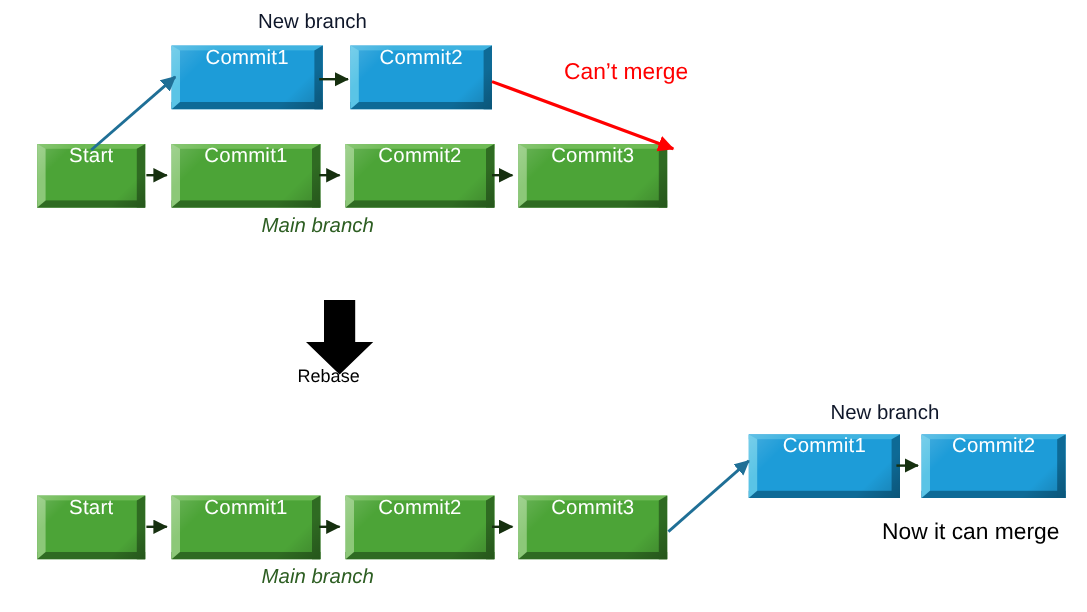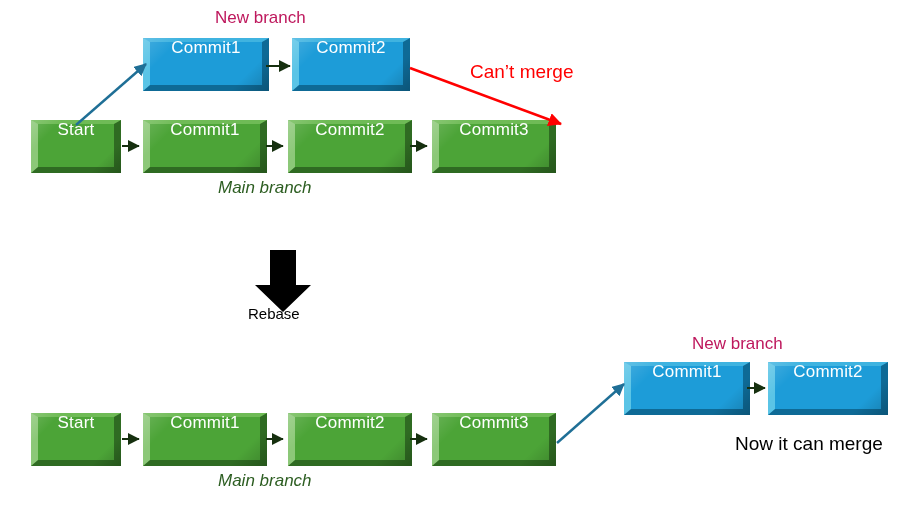--- a/index.html
+++ b/index.html
@@ -80,21 +80,21 @@
     pointer-events: none;
   }
 
   
   .caption {
     position: absolute;
     white-space: nowrap;
     user-select: none;
     font-size: 17px;
   }
-  .caption.new-branch { color: #be185d; }
+  .caption.new-branch { color: #0f172a; }
   .caption.main-branch { color: #2D5E22; font-style: italic; }
   .caption.cant-merge { color: #FF0000; font-size: 19px; }
   .caption.rebase { color: #000000; font-size: 15px; }
   .caption.now-merge { color: #000000; font-size: 19px; }
 
   
   #links {
     position: absolute;
     left: 0; top: 0;
     width: 906px;
@@ -163,21 +163,21 @@
   <div class="node blue" style="left:143px; top:38px; width:126px; height:53px;">
     <span class="face"></span>
     <span class="label">Commit1</span>
   </div>
 
   <div class="node blue" style="left:292px; top:38px; width:118px; height:53px;">
     <span class="face"></span>
     <span class="label">Commit2</span>
   </div>
 
-  <div class="caption cant-merge" style="left:470px; top:61px;">Can’t merge</div>
+  <div class="caption cant-merge" style="left:470px; top:50px;">Can’t merge</div>
 
   <div class="node green" style="left:31px; top:120px; width:90px; height:53px;">
     <span class="face"></span>
     <span class="label">Start</span>
   </div>
 
   <div class="node green" style="left:143px; top:120px; width:124px; height:53px;">
     <span class="face"></span>
     <span class="label">Commit1</span>
   </div>

